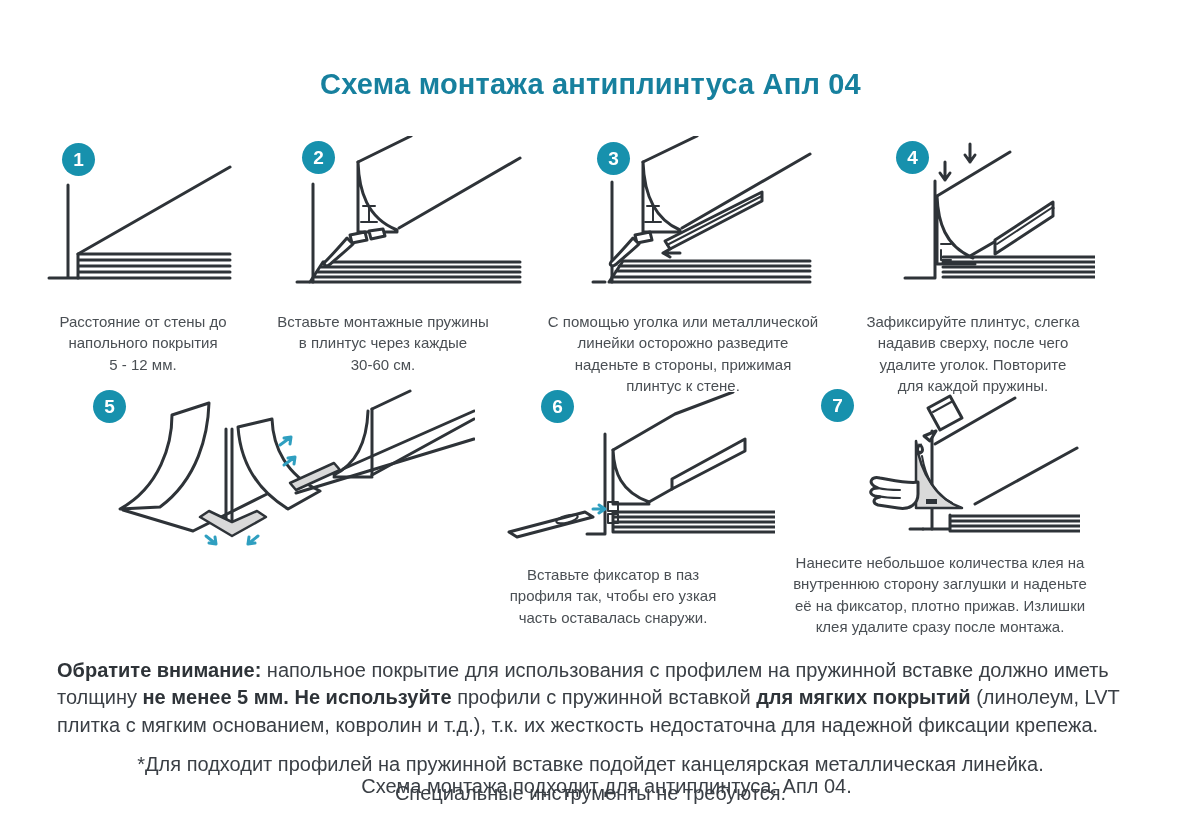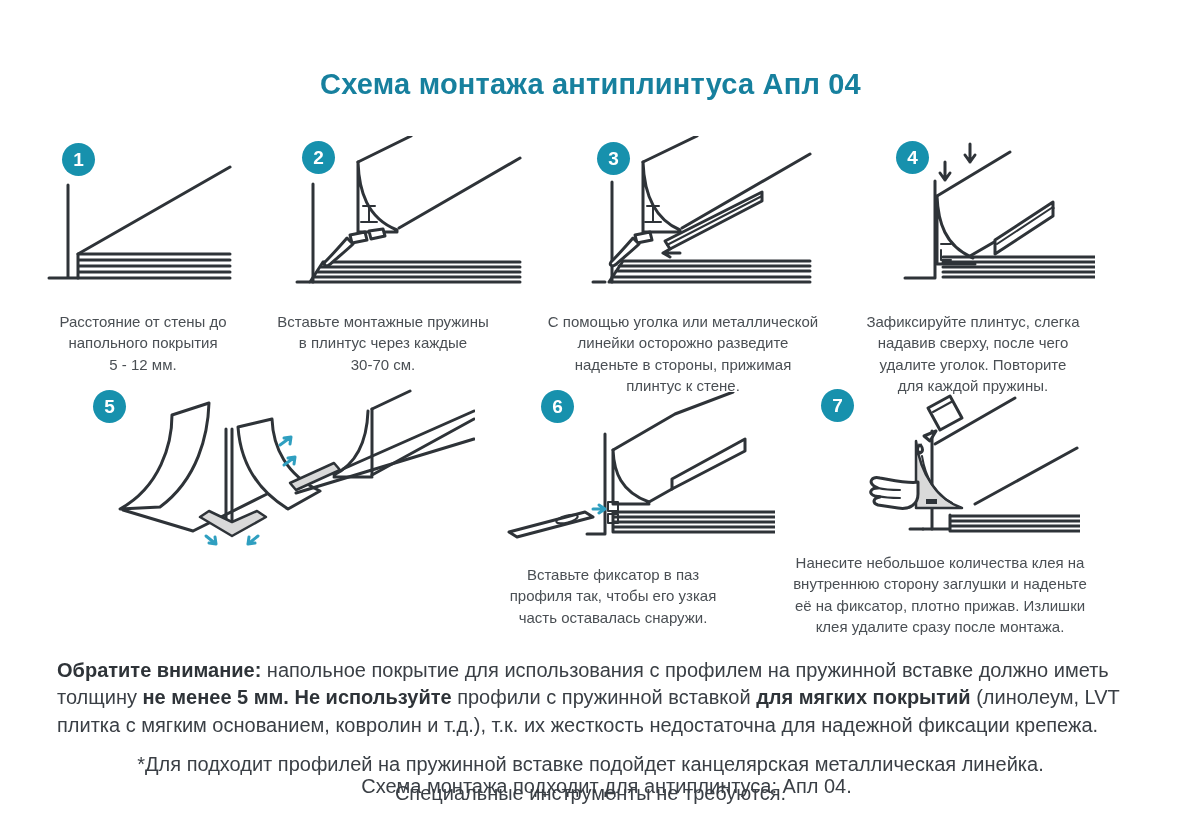--- a/index.html
+++ b/index.html
@@ -53,21 +53,21 @@
     <path class="ln" d="M63 26 L116 0"></path>
     <path class="ln" d="M63 26 V96 M63 26 C64 55 72 82 102 94 M63 96 H102 M102 94 V96"></path>
     <path class="thin" d="M68 70 h12 M74 70 v16 M66 86 h16"></path>
     <path class="ln" d="M104 92 L225 22"></path>
     <path class="wfill" d="M55 99 L70 96 L72 104 L57 107 Z"></path>
     <path class="wfill" d="M74 95 L88 93 L90 100 L76 103 Z"></path>
     <path class="wfill" d="M52 102 C45 110 36 120 30 126 C28 129 31 131 34 129 C42 122 52 114 58 108 Z"></path>
   </svg>
   <div class="caption" style="left:263px;top:287px;width:240px">Вставьте монтажные пружины
 в плинтус через каждые
-30-70 см.</div>
+30-60 см.</div>
 
   <div class="badge" style="left:597px;top:118px">
     <span>3</span>
   </div>
   <svg class="illus" style="left:585px;top:112px" width="230" height="160" viewBox="0 0 230 160">
     <path class="ln" d="M27 46 V146 M8 146 H20"></path>
     <path class="ln" d="M38 125 H225 M34 130 H225 M31 135 H225 M27 141 H225 M24 146 H225 M38 125 L24 146"></path>
     <path class="ln" d="M58 26 L112 0"></path>
     <path class="ln" d="M58 26 V96 M58 26 C59 55 67 82 95 94 M58 96 H95 M95 94 V96"></path>
     <path class="thin" d="M62 70 h12 M68 70 v16 M60 86 h16"></path>

